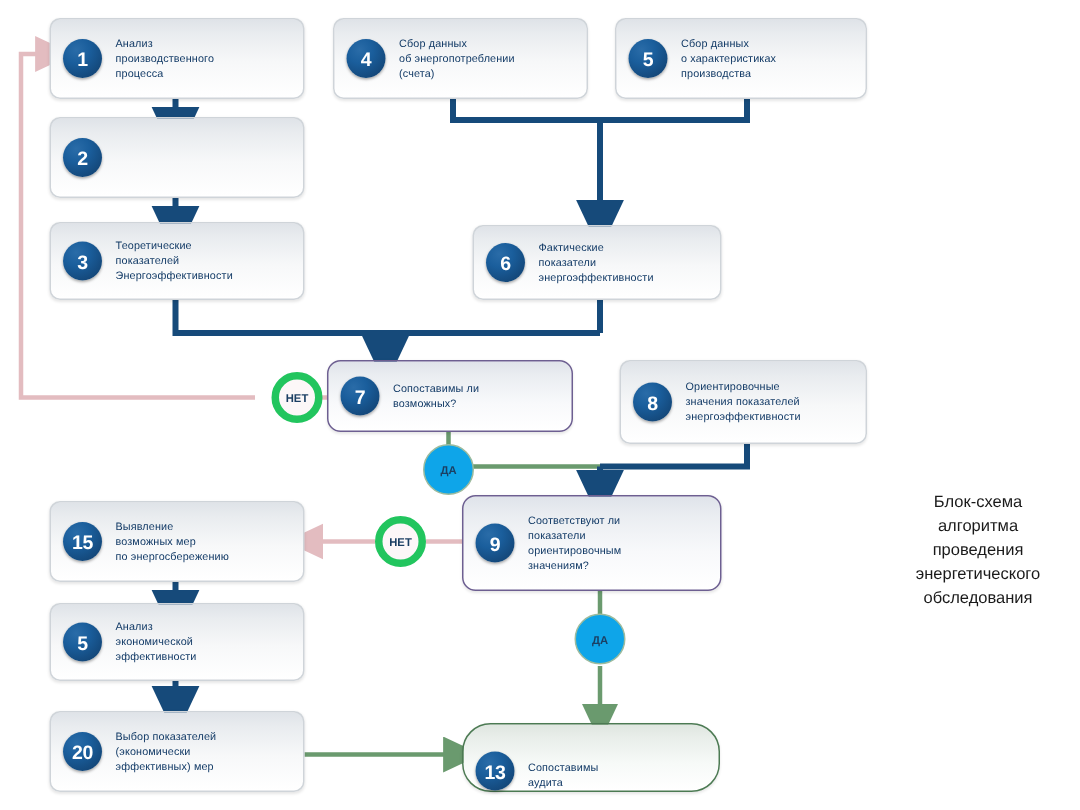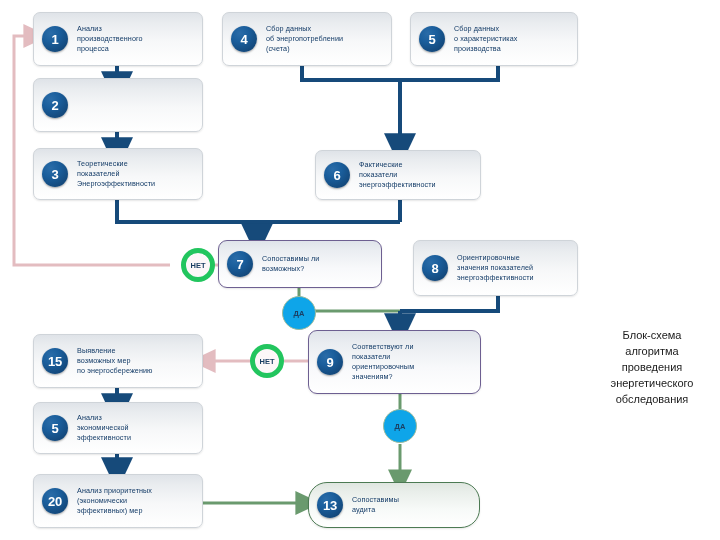--- a/index.html
+++ b/index.html
@@ -40,20 +40,21 @@
   }
   .node.decision {
     border: 1px solid #6d5f91;
     border-radius: 9px;
     background: linear-gradient(180deg, #dfe3ea 0%, #eaedf1 20%, #f8f9fb 60%, #ffffff 100%);
   }
   .node.terminal {
     border: 1px solid #4c7a53;
     border-radius: 19px;
     background: linear-gradient(180deg, #dfe6e0 0%, #e9eeea 20%, #f7faf8 60%, #ffffff 100%);
+    align-items: flex-end;
   }
   .badge {
     flex: 0 0 auto;
     width: 26px;
     height: 26px;
     border-radius: 50%;
     background: radial-gradient(circle at 34% 28%, #2a6ca8 0%, #1a5e9c 35%, #14497c 75%, #0f3b66 100%);
     color: #ffffff;
     font-size: 13px;
     font-weight: bold;
@@ -232,21 +233,21 @@
 
   <div class="node" style="left:33px; top:402px; width:170px; height:52px;">
     <div class="badge">5</div>
     <div class="node-label">Анализ
 экономической
 эффективности</div>
   </div>
 
   <div class="node" style="left:33px; top:474px; width:170px; height:54px;">
     <div class="badge">20</div>
-    <div class="node-label">Анализ приоритетных
+    <div class="node-label">Выбор показателей
 (экономически
 эффективных) мер</div>
   </div>
 
   <div class="node terminal" style="left:308px; top:482px; width:172px; height:46px;">
     <div class="badge">13</div>
     <div class="node-label">Сопоставимы
 аудита</div>
   </div>
 

